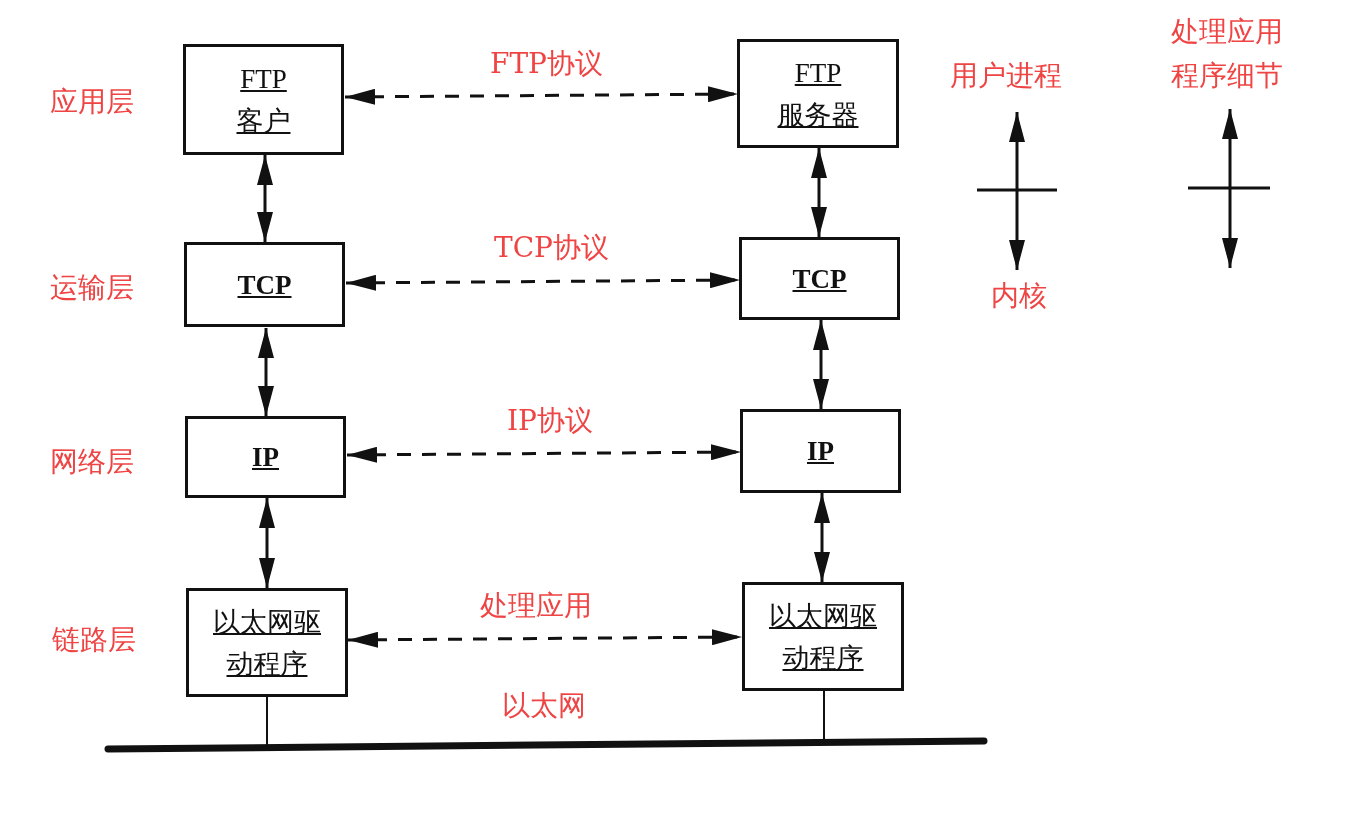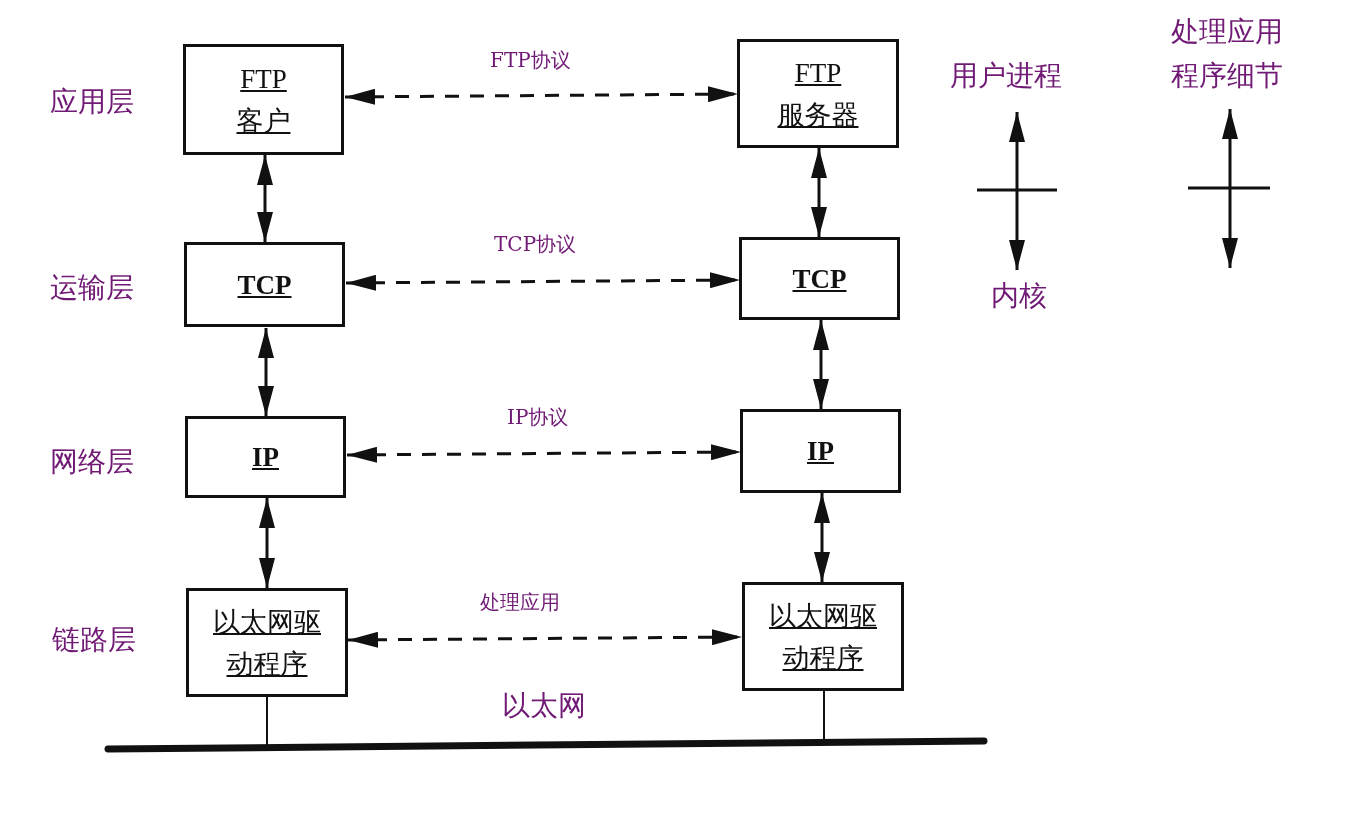--- a/index.html
+++ b/index.html
@@ -1,26 +1,26 @@
 <!DOCTYPE html>
 <html><head>
 <meta charset="utf-8">
 <style>
   html, body { margin: 0; padding: 0; background: #ffffff; }
   body { width: 1362px; height: 836px; position: relative; overflow: hidden;
          font-family: "DejaVu Serif", "Liberation Serif", serif; color: #111; }
   #diagram { position: absolute; left: 0; top: 0; width: 1362px; height: 836px; }
-  .lbl { position: absolute; font-size: 28px; line-height: 1; white-space: nowrap; color: #701a75; }
+  .lbl { position: absolute; font-size: 28px; line-height: 1; white-space: nowrap; color: #ef4444; }
   .layer-lbl { left: 50px; }
   .box { position: absolute; border: 3px solid #111; background: #fff; box-sizing: border-box;
          display: flex; flex-direction: column; align-items: center; justify-content: center; }
   .box span { font-size: 27px; line-height: 42px; white-space: nowrap; text-decoration: underline; }
   .box .latin { font-family: "Liberation Serif", serif; }
   .box .bold { font-weight: bold; font-family: "Liberation Serif", serif; text-align: center; }
-  .proto-lbl { font-size: 20px; text-align: center; }
+  .proto-lbl { font-size: 28px; text-align: center; }
   #caption { position: absolute; left: 0; width: 1362px; top: 780px; text-align: center;
              font-size: 32px; color: #2020d8; line-height: 1; }
   #caption .num { font-family: "Liberation Serif", serif; }
 </style>
 </head>
 <body>
 
 <div id="diagram">
 
   <svg width="1362" height="836" style="position:absolute;left:0;top:0">

